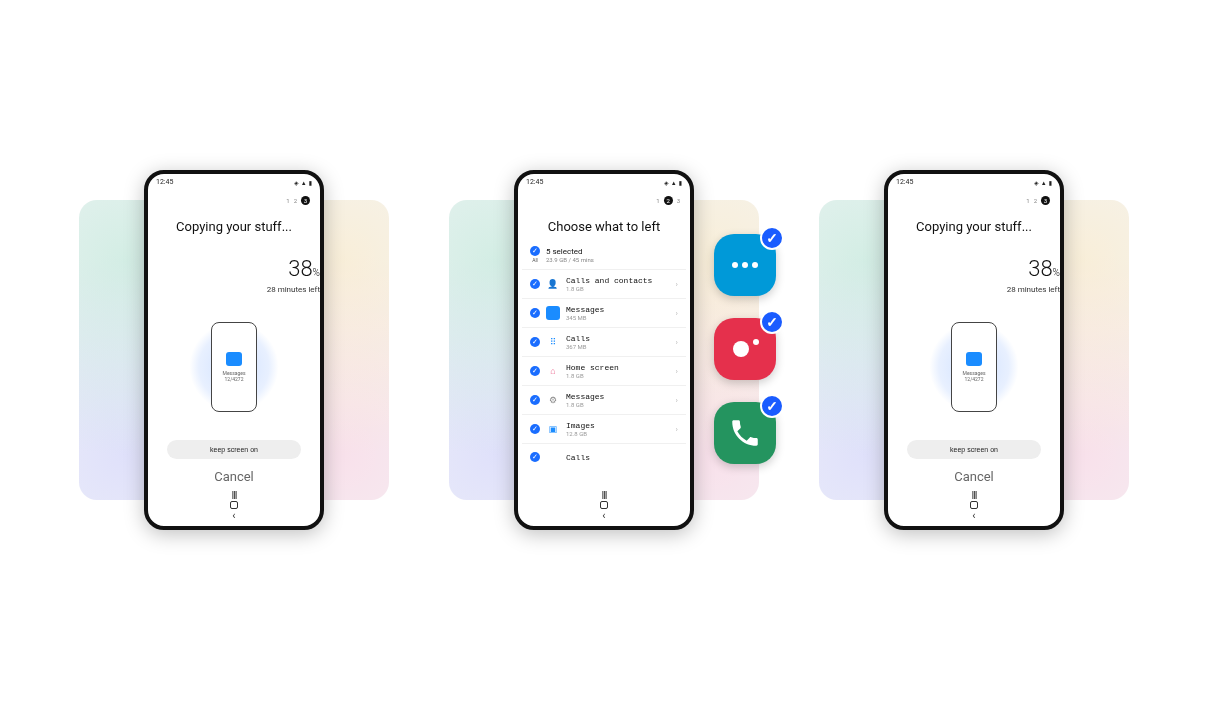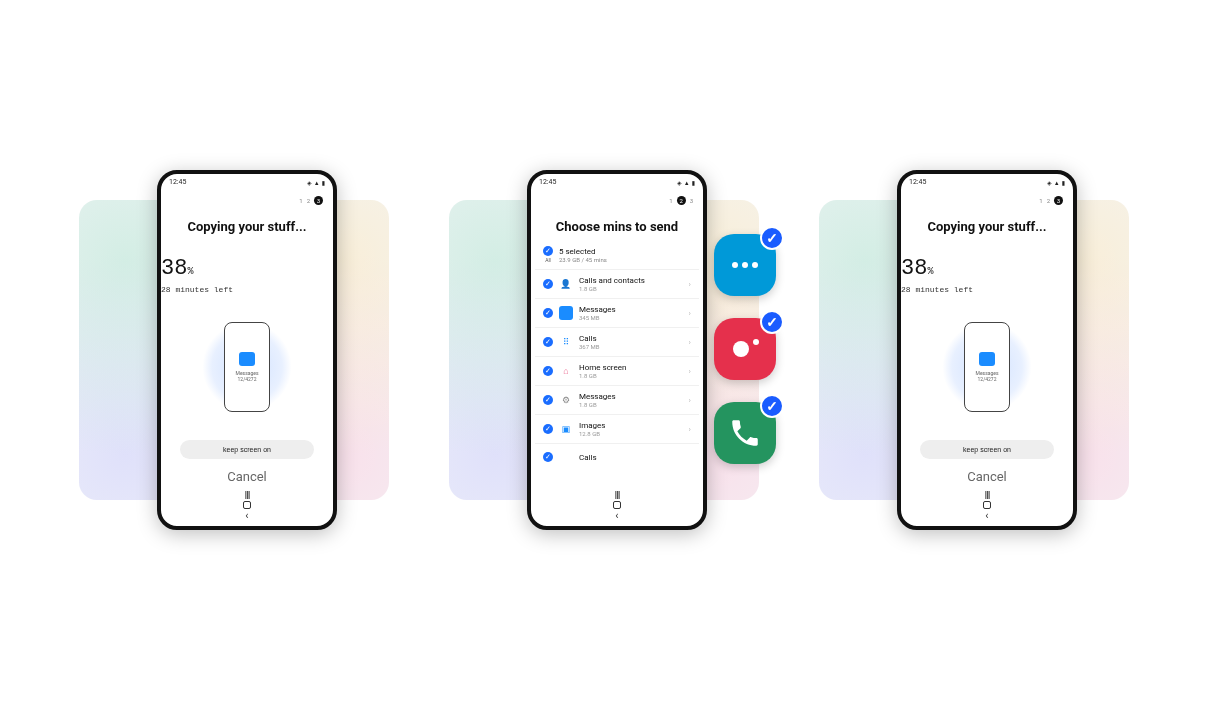--- a/index.html
+++ b/index.html
@@ -42,51 +42,49 @@
   .phone {
     position: relative;
     width: 180px;
     height: 360px;
     background: #ffffff;
     border: 4px solid #111;
     border-radius: 20px;
     z-index: 2;
     overflow: hidden;
     box-shadow: 0 4px 20px rgba(0,0,0,.25);
-    margin-left: 13px;
   }
   .statusbar {
     display: flex;
     justify-content: space-between;
     align-items: center;
     font-size: 7px;
     padding: 4px 8px 0 8px;
     color: #222;
   }
   .status-icons { display:flex; gap:2px; align-items:center; }
   .status-icons span { font-size:6px; }
   .steps {
     display:flex; justify-content:flex-end; gap:4px;
     padding: 10px 10px 0 0;
     font-size:6px; color:#888;
     align-items:center;
   }
   .step-dot { width:9px;height:9px;border-radius:50%;background:#111;color:#fff;display:flex;align-items:center;justify-content:center;font-size:6px;line-height:1;}
   .screen-title {
     font-size: 13px;
-    font-weight: 700;
+    font-weight: 400;
     text-align:center;
     color:#111;
     margin-top: 14px;
   }
   
   .progress {
-    text-align:left;
+    text-align:right;
     margin-top: 22px;
-    font-family: Liberation Mono, monospace;
   }
   .progress .pct { font-size: 22px; color:#111; font-weight:300;}
   .progress .pct small { font-size:10px; }
   .progress .remain { font-size:8px; color:#333; margin-top:4px;}
   .mini-phone-area {
     position:relative;
     margin: 18px auto 0;
     width:100px; height:110px;
     display:flex;align-items:center;justify-content:center;
   }
@@ -165,21 +163,21 @@
     display:flex;align-items:center;justify-content:center;
     font-size:9px;
   }
   .row .ic.contacts{ color:#f5a623;}
   .row .ic.msg{ background:#1a8cff;border-radius:3px;}
   .row .ic.apps{ color:#1a8cff;}
   .row .ic.home{ color:#e75480;}
   .row .ic.settings{ color:#888;}
   .row .ic.images{ color:#1a8cff;}
   .row .txt { flex:1; }
-  .row .txt .r1{ font-size:8px;color:#111;}
+  .row .txt .r1{ font-size:8px;color:#111;font-family:Liberation Mono, monospace;}
   .row .txt .r2{ font-size:6px;color:#999;}
   .row .chev{ font-size:8px;color:#bbb;}
 
   
   .badges {
     position:absolute;
     left: 200px;
     top: 64px;
     display:flex;flex-direction:column;gap:22px;
     z-index:3;
@@ -269,21 +267,21 @@
           <span>◈</span>
           <span>▲</span>
           <span>▮</span>
         </div>
       </div>
       <div class="steps">
         <span>1</span>
         <span class="step-dot">2</span>
         <span>3</span>
       </div>
-      <div class="screen-title">Choose mins to send</div>
+      <div class="screen-title">Choose what to left</div>
       <div class="sel-summary">
         <div class="chk-all">
           <div class="chk">✓</div>
           <span>All</span>
         </div>
         <div class="sel-text">
           <div class="t1">5 selected</div>
           <div class="t2">23.9 GB / 45 mins</div>
         </div>
       </div>

